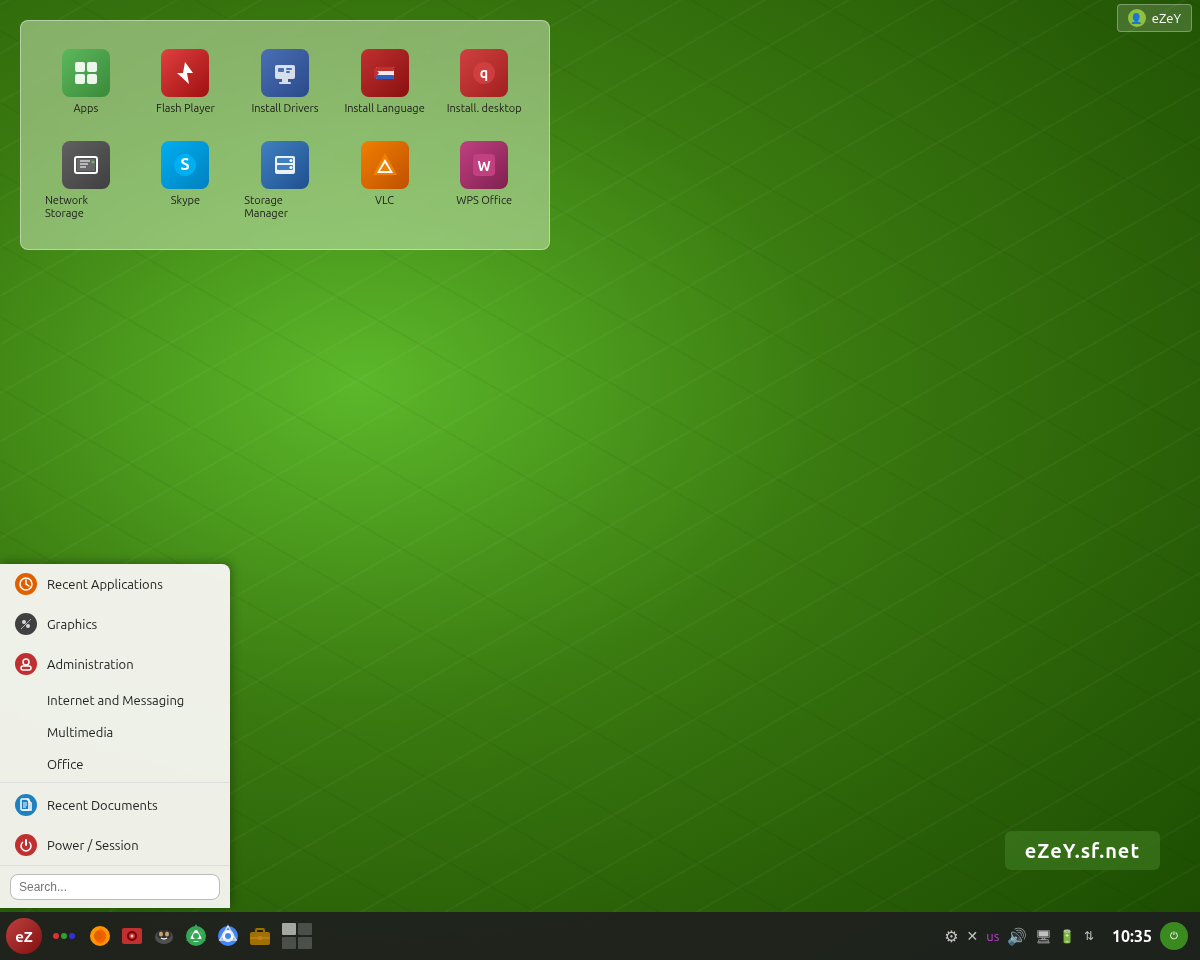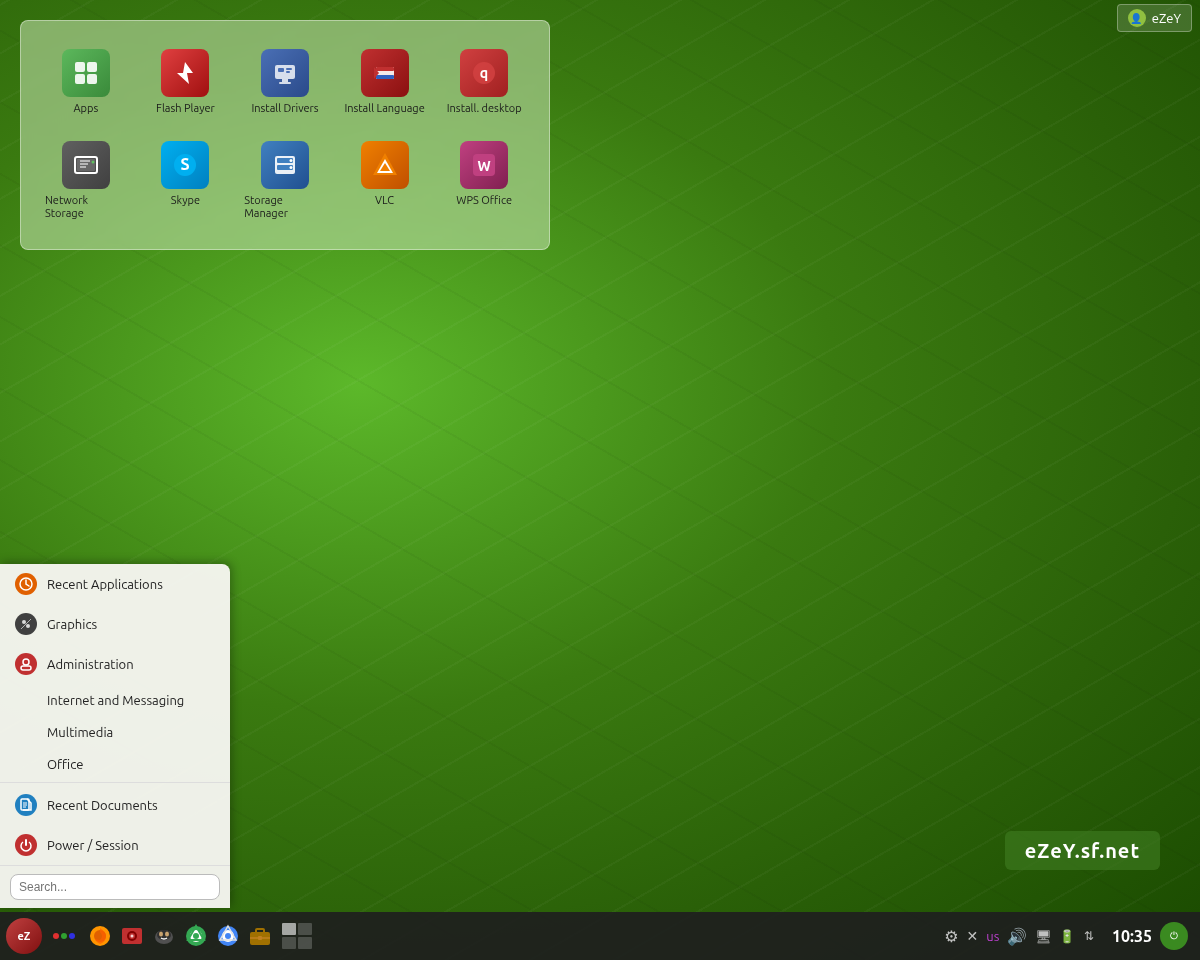--- a/index.html
+++ b/index.html
@@ -190,21 +190,21 @@
       gap: 4px;
       padding: 0 6px;
     }
 
     #start-button {
       width: 36px; height: 36px;
       background: linear-gradient(135deg, #c04040, #801010);
       border-radius: 50%;
       display: flex; align-items: center; justify-content: center;
       cursor: pointer;
-      font-size: 11px;
+      font-size: 15px;
       color: white;
       font-weight: bold;
       flex-shrink: 0;
     }
 
     .taskbar-icon {
       width: 28px; height: 28px;
       border-radius: 4px;
       cursor: pointer;
       display: flex; align-items: center; justify-content: center;

